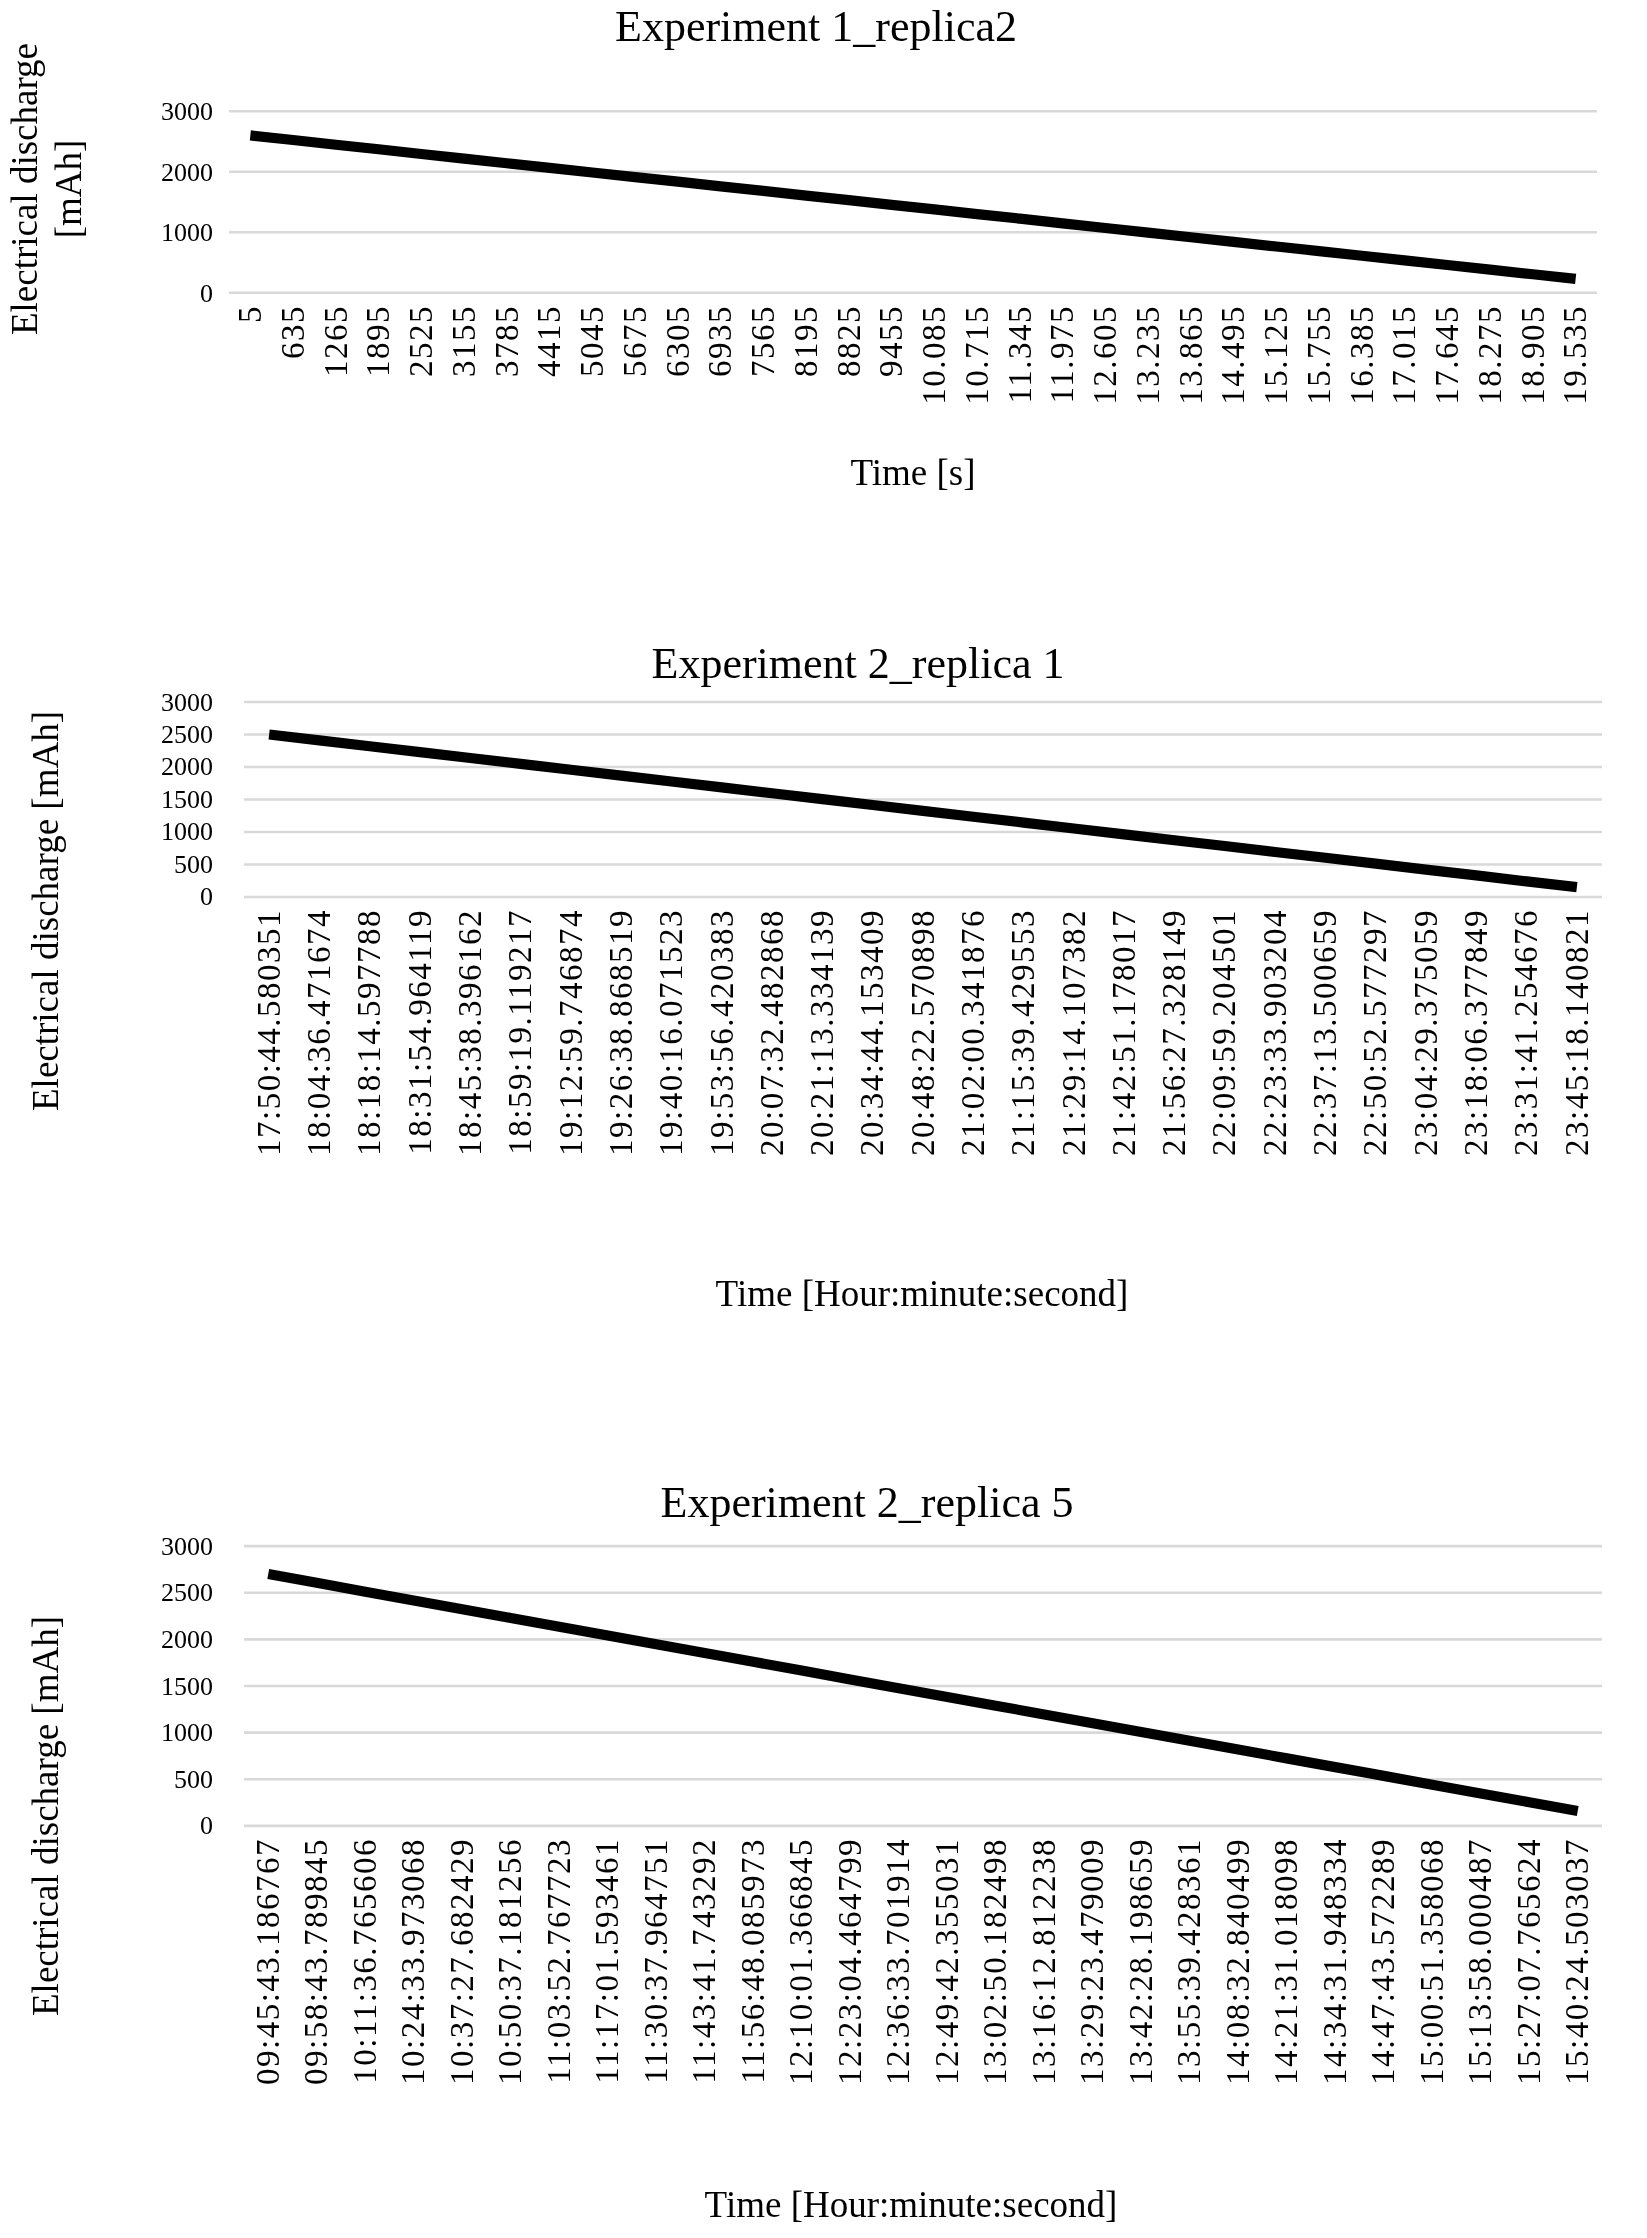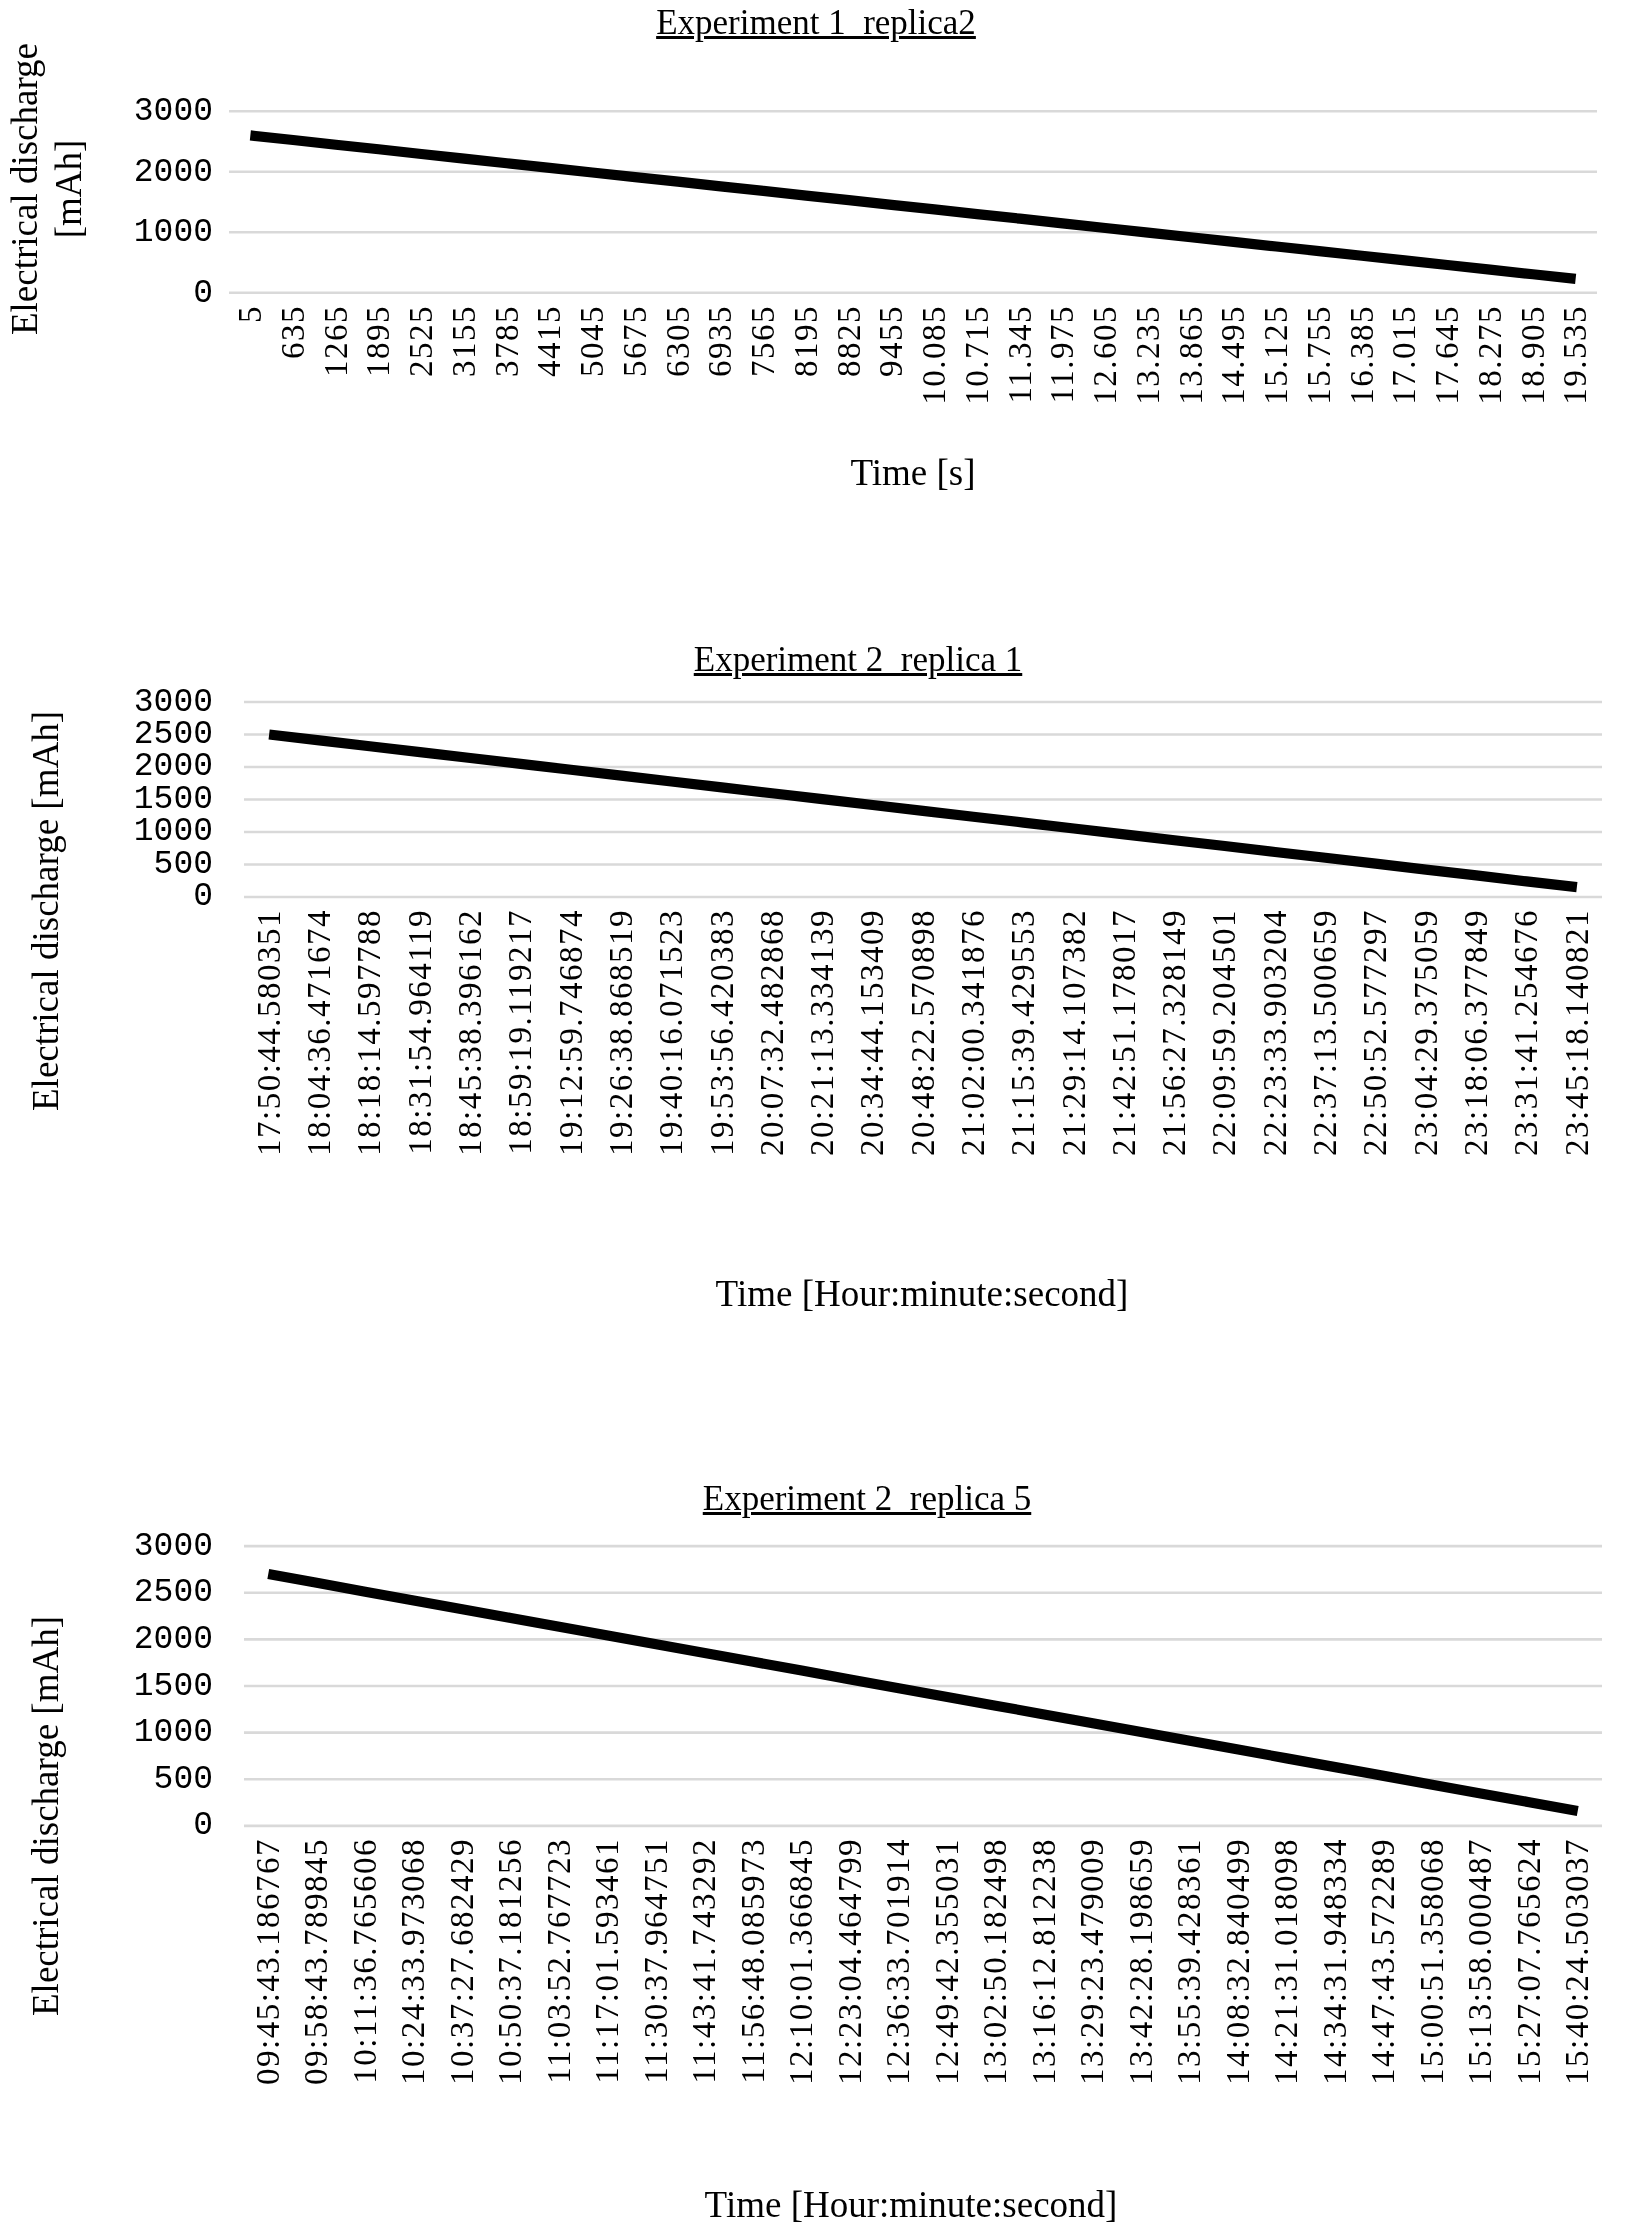--- a/index.html
+++ b/index.html
@@ -1,26 +1,26 @@
 <!DOCTYPE html>
 <html style="font-size:8.1px"><head>
 <meta charset="utf-8">
 <style>
   html,body{margin:0;padding:0;background:#ffffff;}
   body{width:1647px;height:2239px;position:relative;overflow:hidden;
        font-family:"Liberation Serif","DejaVu Serif",serif;color:#000;}
   main{position:absolute;inset:0;}
-  .chart-title{position:absolute;font-size:35px;line-height:1;white-space:nowrap;
-               transform:translateX(-50%);text-decoration:underline;}
+  .chart-title{position:absolute;font-size:44px;line-height:1;white-space:nowrap;
+               transform:translateX(-50%);}
   .axis-title{position:absolute;font-size:37px;line-height:1;white-space:nowrap;
               transform:translateX(-50%);text-align:right;}
   .y-axis-title{position:absolute;font-size:37px;line-height:1.18;text-align:center;
                 transform:translate(-50%,-50%) rotate(-90deg);white-space:nowrap;}
-  .y-tick{position:absolute;font-size:33px;line-height:33px;width:168px;
-          text-align:right;white-space:nowrap;font-family:Liberation Mono, monospace;}
+  .y-tick{position:absolute;font-size:26px;line-height:33px;width:168px;
+          text-align:right;white-space:nowrap;}
   .plot{position:absolute;}
   .xticks{position:absolute;display:flex;flex-direction:row;}
   .xtick-cell{flex:1 1 0;display:flex;justify-content:center;align-items:flex-start;min-width:0;}
   .x-tick{writing-mode:vertical-rl;transform:rotate(180deg);font-size:33px;line-height:1.05;
           letter-spacing:0.045em;white-space:nowrap;}
 </style>
 </head>
 <body>
 
 <main>

